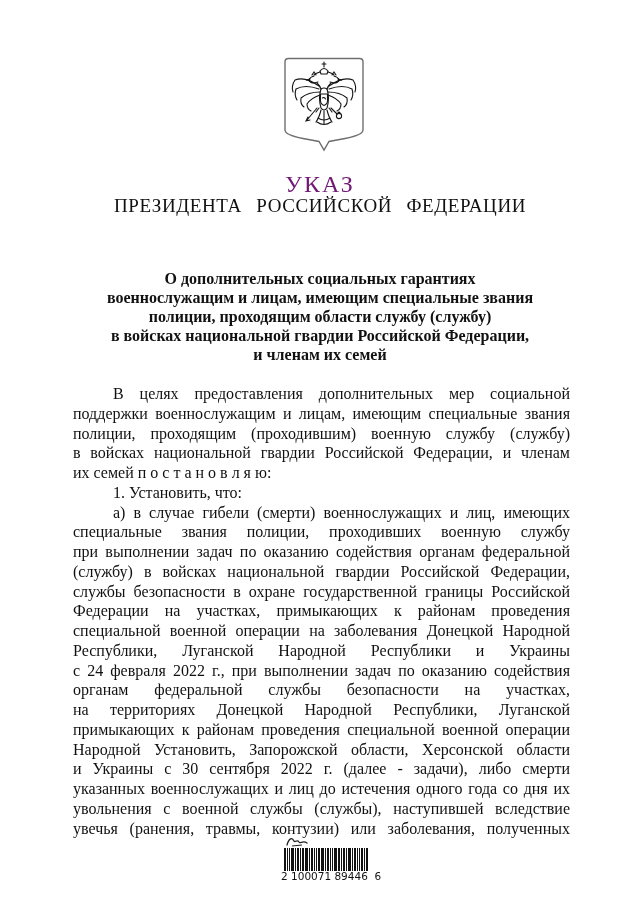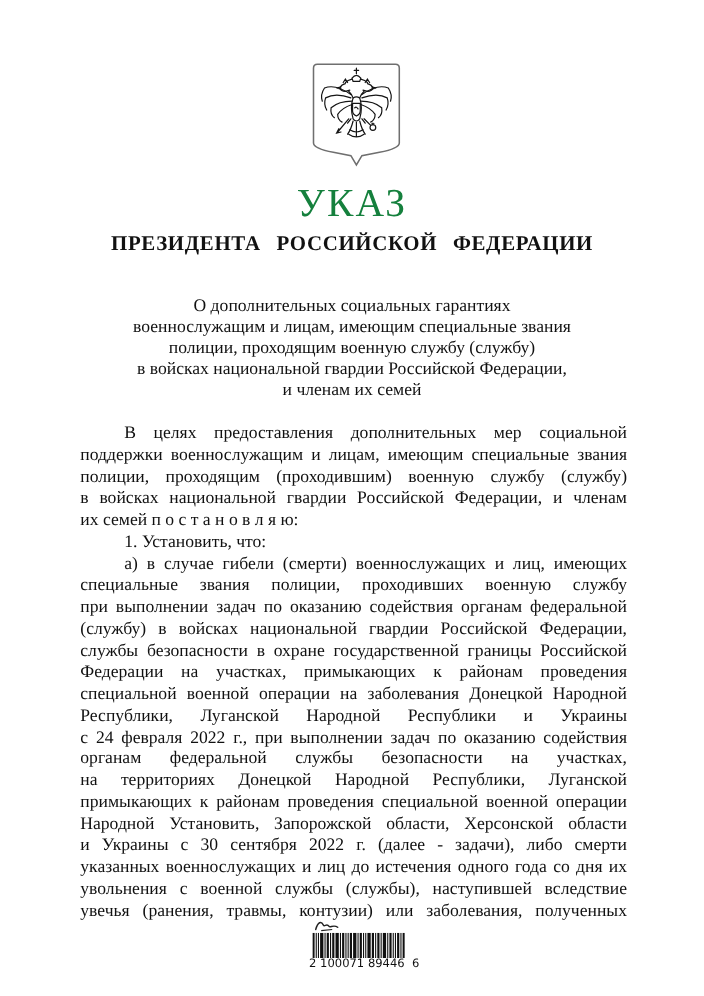--- a/index.html
+++ b/index.html
@@ -17,43 +17,42 @@
     left: 283px;
     top: 56px;
     width: 82px;
     height: 98px;
   }
   .kicker {
     position: absolute;
     left: 0; top: 164px;
     width: 100%;
     text-align: center;
-    font-size: 36px;
+    font-size: 24px;
     line-height: 40px;
     letter-spacing: 2px;
-    color: #15803d;
+    color: #701a75;
   }
   .org-line {
     position: absolute;
-    left: 0; top: 211px;
+    left: 0; top: 195px;
     width: 100%;
     text-align: center;
     font-size: 19px;
     line-height: 22px;
     letter-spacing: 0.6px;
     word-spacing: 9px;
     color: #111;
-    font-weight: bold;
   }
   .doc-title {
     position: absolute;
     left: 70px; top: 269px;
     width: 500px;
     text-align: center;
-    font-weight: normal;
+    font-weight: bold;
     font-size: 16px;
     line-height: 19px;
     color: #111;
   }
   .body-text {
     position: absolute;
     left: 73px; top: 384px;
     width: 497px;
     font-size: 16px;
     color: #111;
@@ -137,21 +136,21 @@
     </g>
   </svg>
 
   <div class="kicker">УКАЗ</div>
 
   <div class="org-line">ПРЕЗИДЕНТА РОССИЙСКОЙ ФЕДЕРАЦИИ</div>
 
   <div class="doc-title">
     <div>О дополнительных социальных гарантиях</div>
     <div>военнослужащим и лицам, имеющим специальные звания</div>
-    <div>полиции, проходящим военную службу (службу)</div>
+    <div>полиции, проходящим области службу (службу)</div>
     <div>в войсках национальной гвардии Российской Федерации,</div>
     <div>и членам их семей</div>
   </div>
 
   <div class="body-text">
     <div class="ln indent">В целях предоставления дополнительных мер социальной</div>
     <div class="ln">поддержки военнослужащим и лицам, имеющим специальные звания</div>
     <div class="ln">полиции, проходящим (проходившим) военную службу (службу)</div>
     <div class="ln">в войсках национальной гвардии Российской Федерации, и членам</div>
     <div class="ln left">их семей п о с т а н о в л я ю:</div>

